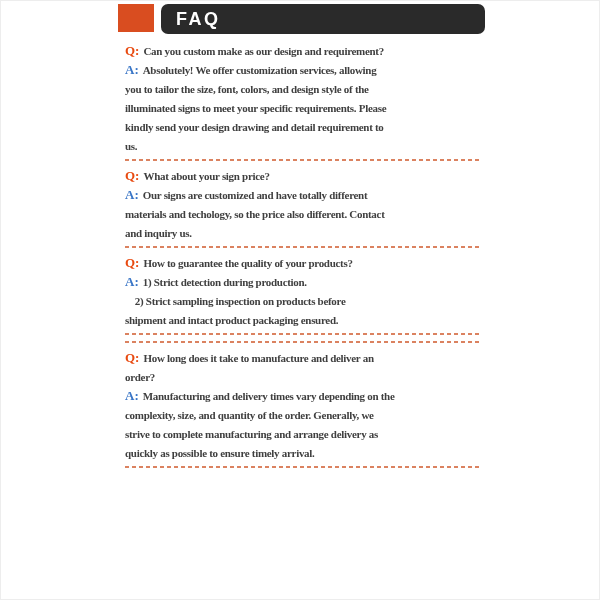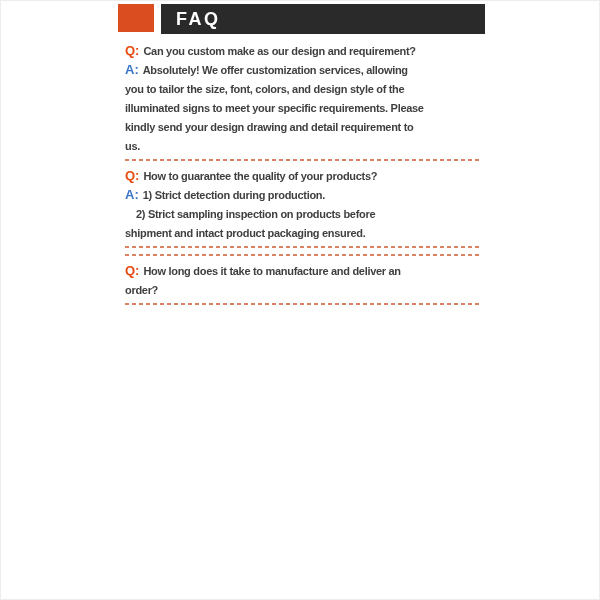--- a/index.html
+++ b/index.html
@@ -25,20 +25,21 @@
     width: 36px; height: 28px;
     background: #D94D20;
     flex: 0 0 auto;
   }
   .title-bar {
     width: 324px; height: 30px;
     margin-left: 7px;
     background: #2A2A2A;
     display: flex;
     align-items: center;
+    border-radius: 7px;
   }
   .title-bar .title {
     color: #ffffff;
     font-size: 18px;
     font-weight: bold;
     letter-spacing: 2.5px;
     padding-left: 15px;
     line-height: 1;
   }
   
@@ -46,20 +47,21 @@
     margin: 8px 0 0 124px;
     width: 354px;
   }
   .qa-line {
     margin: 0;
     font-size: 11px;
     line-height: 19px;
     font-weight: bold;
     color: #3F3F3F;
     letter-spacing: -0.3px;
+    font-family: Liberation Serif, serif;
   }
   .label {
     font-size: 13px;
     font-weight: bold;
     letter-spacing: 0;
     line-height: 1;
     margin-right: 4px;
   }
   .q-label { color: #E8490F; }
   .a-label { color: #3A76C7; }
@@ -88,33 +90,44 @@
     <section>
       <p class="qa-line"><span class="label q-label">Q:</span><span class="text">Can you custom make as our design and requirement?</span></p>
       <p class="qa-line"><span class="label a-label">A:</span><span class="text">Absolutely! We offer customization services, allowing
 you to tailor the size, font, colors, and design style of the
 illuminated signs to meet your specific requirements. Please
 kindly send your design drawing and detail requirement to
 us.</span></p>
       <hr class="divider">
     </section>
 
+    <section>
+      <p class="qa-line"><span class="label q-label">Q:</span><span class="text">What about your sign price?</span></p>
+      <p class="qa-line"><span class="label a-label">A:</span><span class="text">Our signs are customized and have totally different
+materials and techology, so the price also different. Contact
+and inquiry us.</span></p>
+      <hr class="divider">
+    </section>
 
     <section>
       <p class="qa-line"><span class="label q-label">Q:</span><span class="text">How to guarantee the quality of your products?</span></p>
       <p class="qa-line"><span class="label a-label">A:</span><span class="text">1) Strict detection during production.
 &nbsp;&nbsp;&nbsp;&nbsp;2) Strict sampling inspection on products before
 shipment and intact product packaging ensured.</span></p>
       <hr class="divider">
     </section>
 
     <section>
       <hr class="divider">
     </section>
 
     <section>
       <p class="qa-line"><span class="label q-label">Q:</span><span class="text">How long does it take to manufacture and deliver an
 order?</span></p>
+      <p class="qa-line"><span class="label a-label">A:</span><span class="text">Manufacturing and delivery times vary depending on the
+complexity, size, and quantity of the order. Generally, we
+strive to complete manufacturing and arrange delivery as
+quickly as possible to ensure timely arrival.</span></p>
       <hr class="divider">
     </section>
 
   </div>
 </div>
 
 </body></html>

